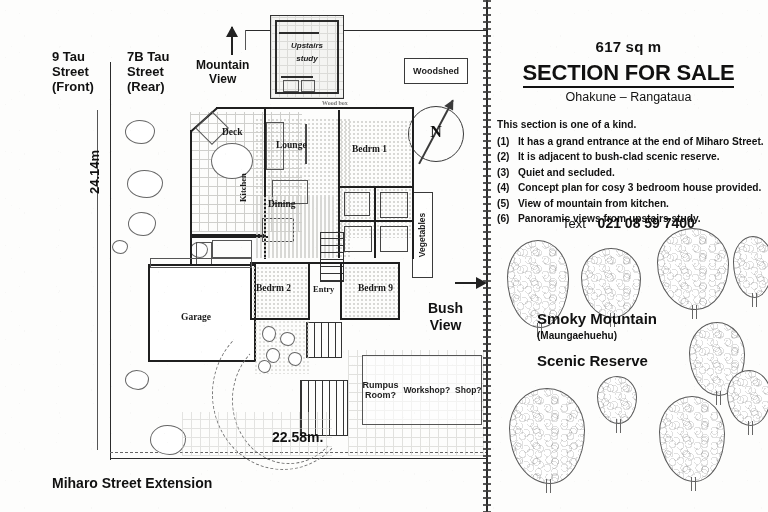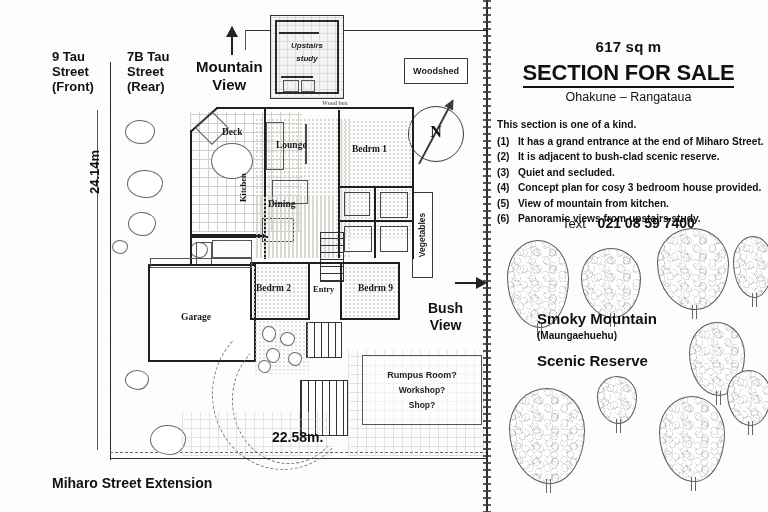--- a/index.html
+++ b/index.html
@@ -39,21 +39,21 @@
   }
   .hline{position:absolute;height:0;border-top:1.4px solid #2b2b2b;}
   .vline{position:absolute;width:0;border-left:1.4px solid #2b2b2b;}
   .thin{border-width:1px;border-color:#555;}
   .dotline{position:absolute;height:0;border-top:1.2px dashed #666;}
 
   
   .lbl{position:absolute;font-weight:bold;line-height:1.15;}
   .lbl-9tau{left:52px;top:50px;font-size:13px;}
   .lbl-9btau{left:127px;top:50px;font-size:13px;}
-  .lbl-mtview{left:196px;top:58px;font-size:15px;line-height:1.2;}
+  .lbl-mtview{left:196px;top:58px;font-size:12px;line-height:1.2;}
   .lbl-bushview{left:428px;top:300px;font-size:14px;line-height:1.2;}
   .lbl-dim-bottom{left:272px;top:429px;font-size:14px;}
   .lbl-miharo{left:52px;top:475px;font-size:14px;text-align:center;}
   .lbl-dim-left{
     left:88px;top:194px;font-size:13px;font-weight:bold;
     transform:rotate(-90deg);transform-origin:0 0;white-space:nowrap;
   }
 
   .arrow-up{
     position:absolute;left:231px;top:27px;width:2px;height:28px;background:#222;
@@ -76,21 +76,21 @@
   .planbox{
     position:absolute;border:1.3px solid #3a3a3a;background:rgba(255,255,255,.7);
     display:flex;align-items:center;justify-content:center;
     font-size:9px;font-weight:bold;color:#1d1d1d;text-align:center;
   }
   #woodshed{left:404px;top:58px;width:62px;height:24px;font-size:9px;}
   #veg{left:412px;top:192px;width:19px;height:84px;}
   #veg span{transform:rotate(-90deg);white-space:nowrap;font-size:8.5px;}
   #rumpus{
     left:362px;top:355px;width:118px;height:68px;border:1.2px solid #555;
-    flex-direction:column;gap:5px;justify-content:center;background:rgba(255,255,255,.6);
+    flex-direction:row;gap:5px;justify-content:center;background:rgba(255,255,255,.6);
   }
   #rumpus div{font-size:9px;font-weight:bold;}
   #rumpus div:nth-child(2){font-size:8.5px;}
   #rumpus div:nth-child(3){font-size:8.5px;}
 
   
   #upstairs{
     position:absolute;left:270px;top:15px;width:72px;height:82px;
     border:1.4px solid #333;background:#f4f4f2;
   }

